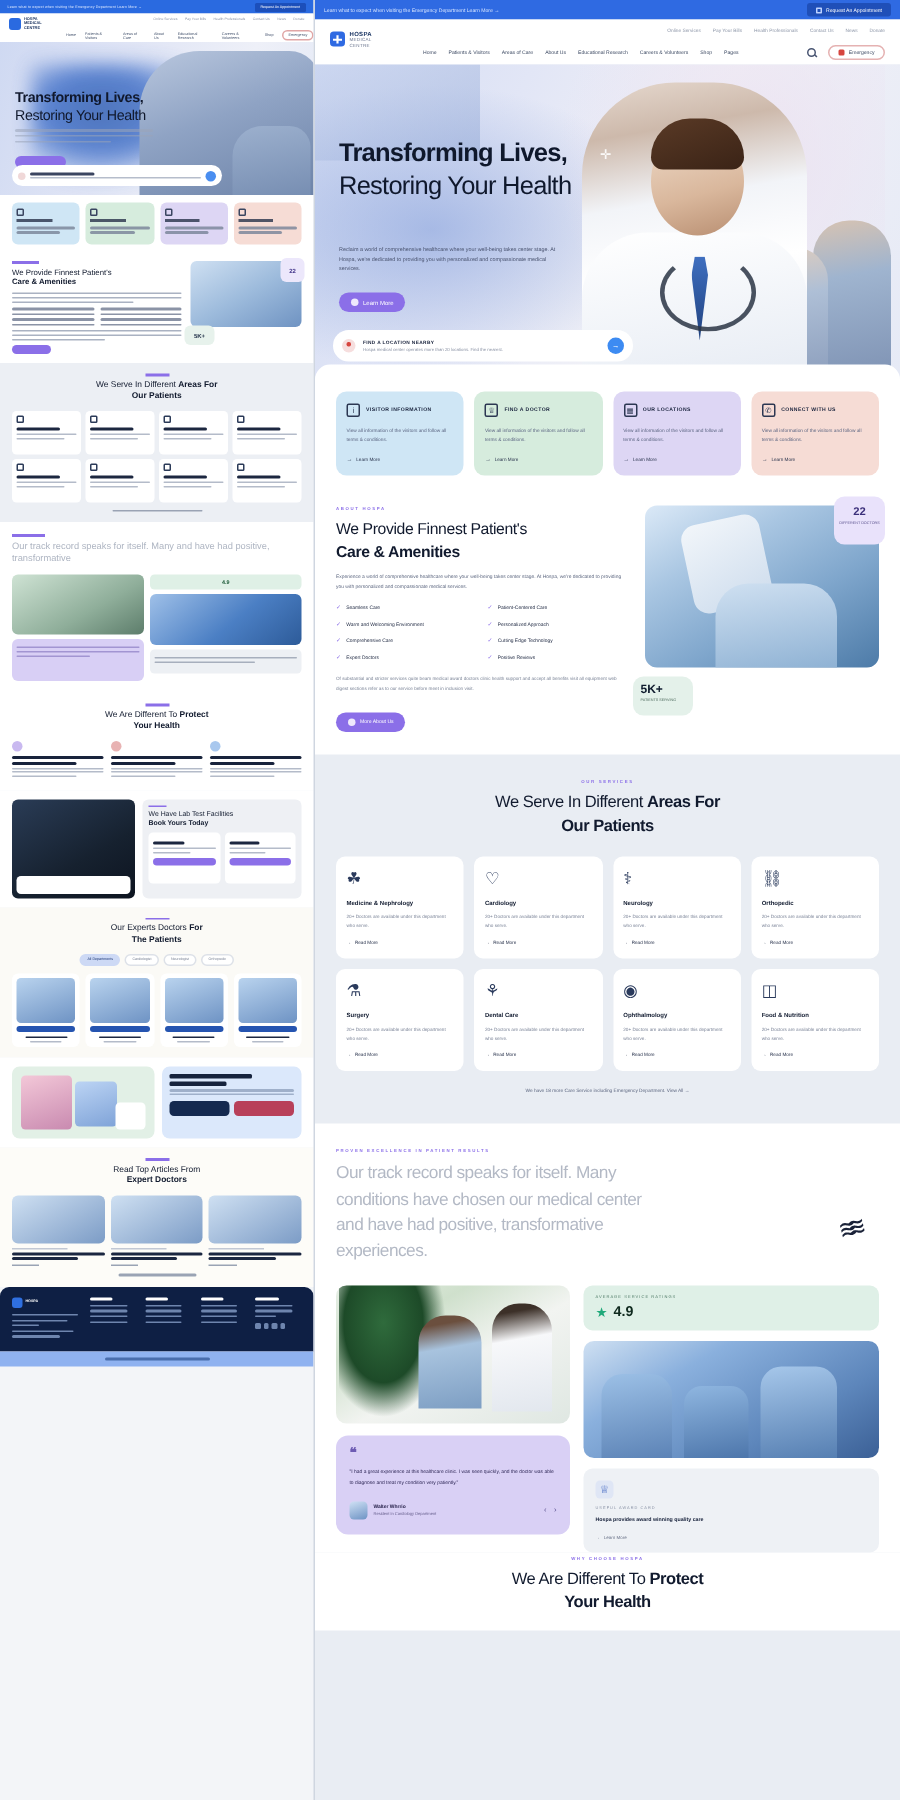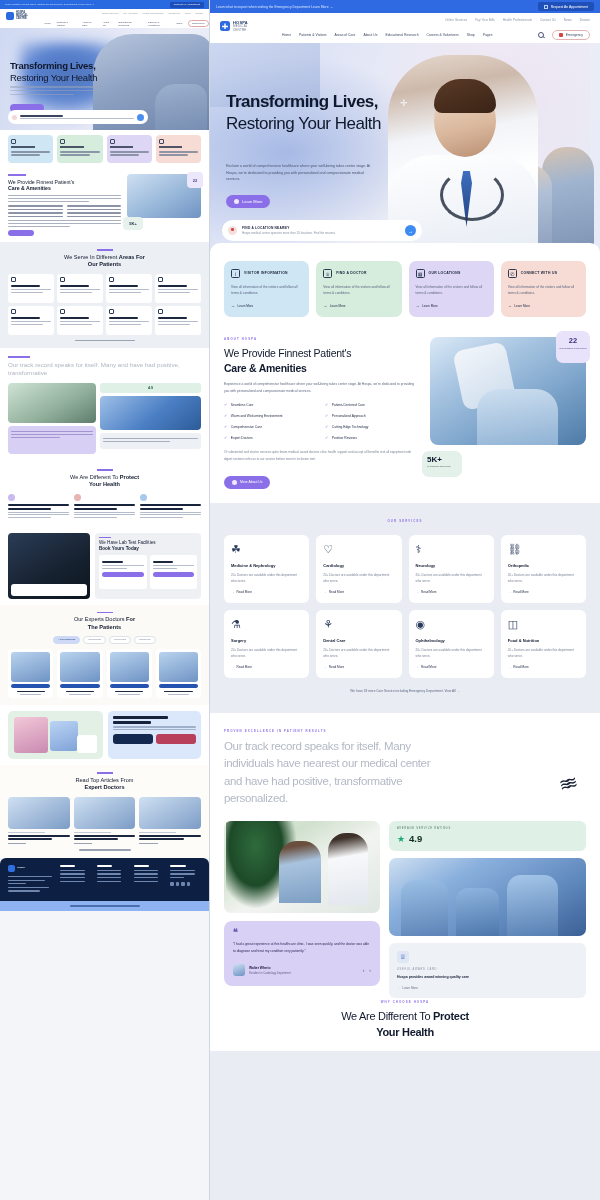--- a/index.html
+++ b/index.html
@@ -928,20 +928,21 @@
             <b>5K+</b>
             <s>PATIENTS SERVING</s>
           </div>
         </div>
       </div>
     </div>
 
     <div class="m-serve">
       <div class="m-ttl">
         <div class="kicker">OUR SERVICES</div>
+        <h2><span>We Serve In Different </span><b>Areas For</b><br><b>Our Patients</b></h2>
       </div>
       <div class="m-grid8">
         <div class="c">
           <div class="ic">☘</div>
           <b>Medicine &amp; Nephrology</b>
           <p>20+ Doctors are available under this department who serve.</p>
           <div class="rm">→ <span>Read More</span></div>
         </div>
         <div class="c">
           <div class="ic">♡</div>
@@ -986,23 +987,23 @@
           <div class="rm">→ <span>Read More</span></div>
         </div>
       </div>
       <div class="foot">We have 18 more Care Service including Emergency Department. View All  →</div>
     </div>
 
     <div class="m-track">
       <div class="kicker">PROVEN EXCELLENCE IN PATIENT RESULTS</div>
       <h2>
         <span>Our track record speaks for itself. Many</span><br>
-        <span>individuals have nearest </span><span style="color:#b3b9c5;font-weight:normal">our medical center</span><br>
+        <span>conditions have chosen </span><span style="color:#b3b9c5;font-weight:normal">our medical center</span><br>
         <span style="color:#b3b9c5;font-weight:normal">and have had positive, transformative</span><br>
-        <span style="color:#b3b9c5;font-weight:normal">personalized.</span>
+        <span style="color:#b3b9c5;font-weight:normal">experiences.</span>
       </h2>
       <div class="scribble">≋≋</div>
 
       <div class="m-media">
         <div class="colA">
           <div class="im">
             <div class="plant"></div>
             <div class="p1"></div>
             <div class="p2"></div>
           </div>

